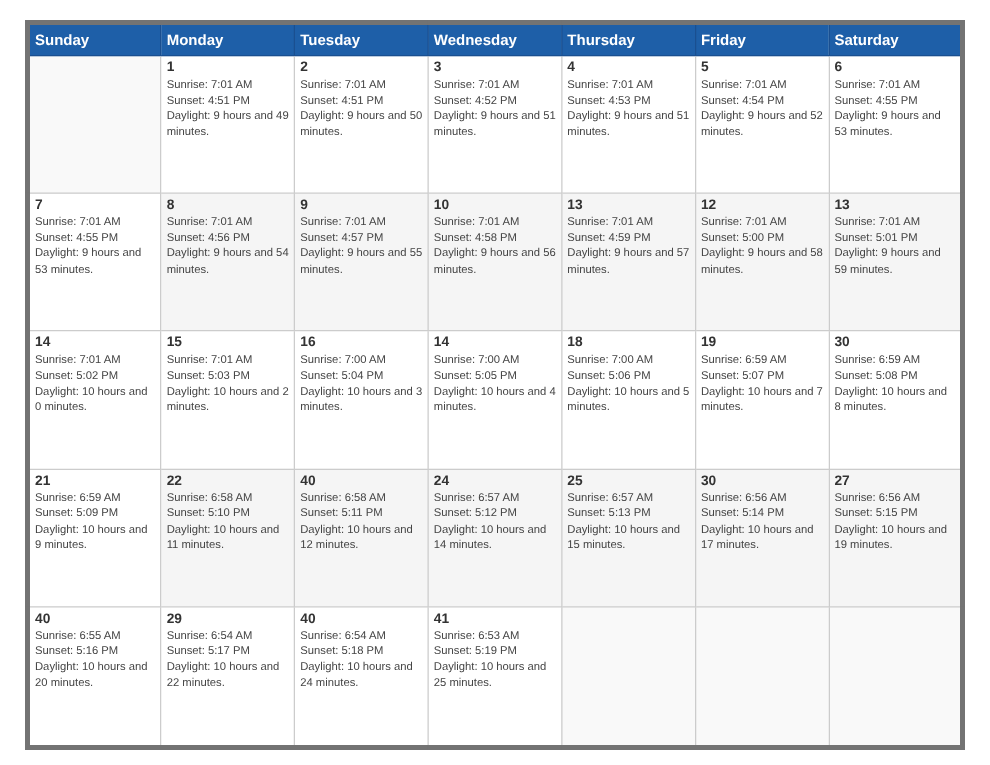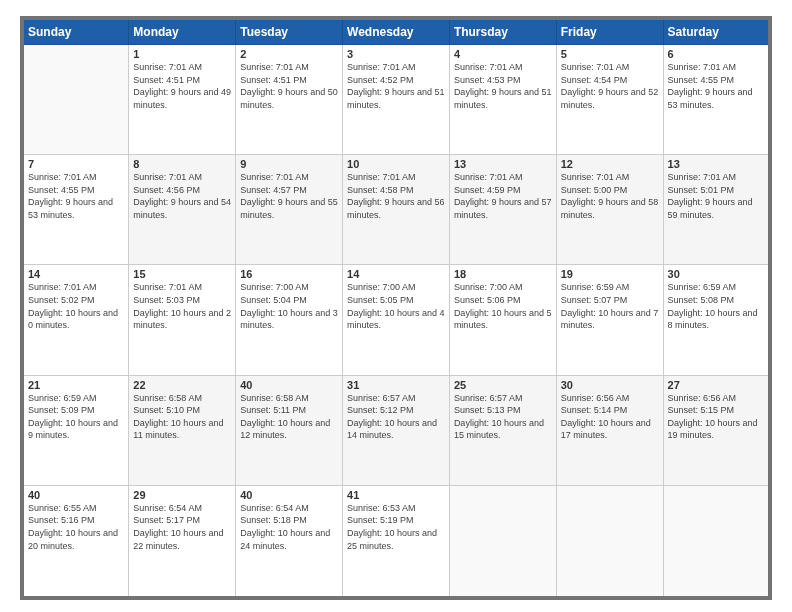--- a/index.html
+++ b/index.html
@@ -262,21 +262,21 @@
           Sunrise: 6:58 AM<br>Sunset: 5:10 PM<br>Daylight: 10 hours and 11 minutes.
         </div>
           </td>
           <td>
             <span class="day-number">40</span>
         <div class="day-info">
           Sunrise: 6:58 AM<br>Sunset: 5:11 PM<br>Daylight: 10 hours and 12 minutes.
         </div>
           </td>
           <td>
-            <span class="day-number">31</span>
+            <span class="day-number">24</span>
         <div class="day-info">
           Sunrise: 6:57 AM<br>Sunset: 5:12 PM<br>Daylight: 10 hours and 14 minutes.
         </div>
           </td>
           <td>
             <span class="day-number">25</span>
         <div class="day-info">
           Sunrise: 6:57 AM<br>Sunset: 5:13 PM<br>Daylight: 10 hours and 15 minutes.
         </div>
           </td>

